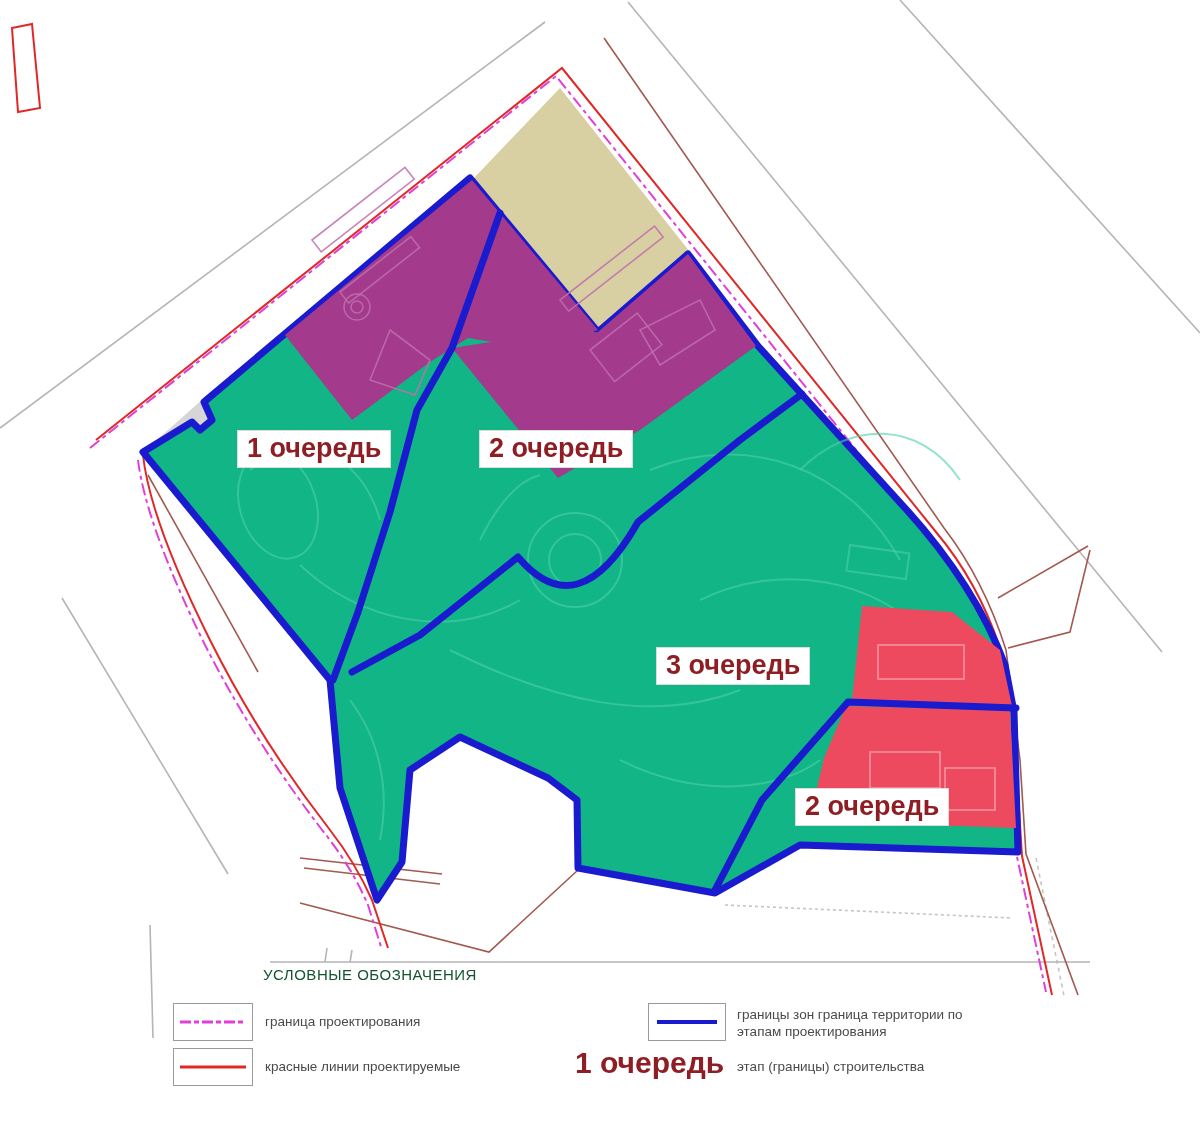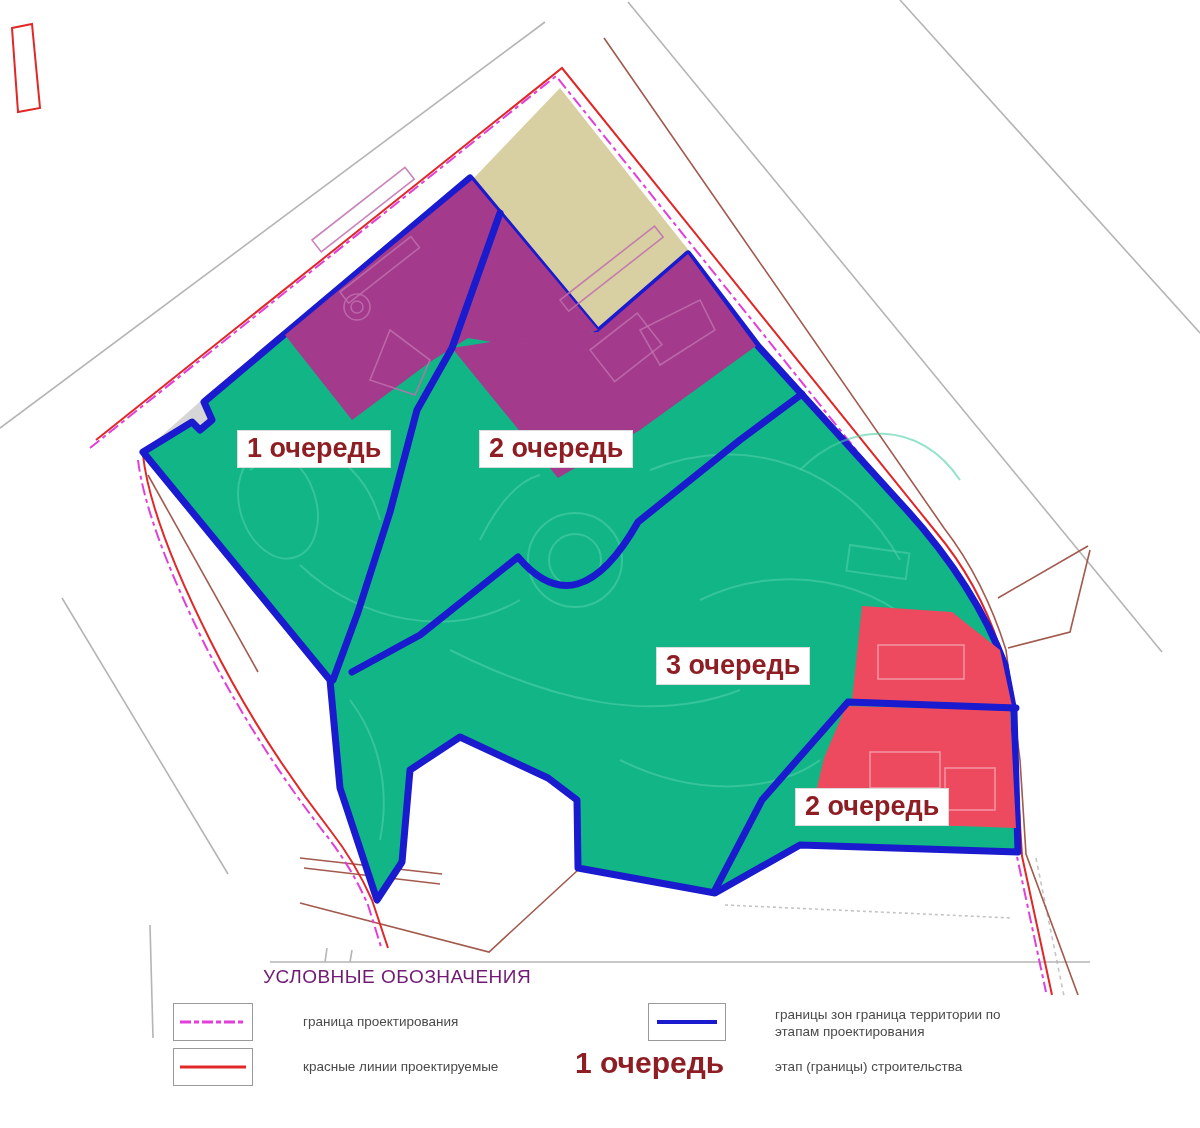--- a/index.html
+++ b/index.html
@@ -37,31 +37,30 @@
   .lp{fill:none;stroke:var(--detail_light_purple);stroke-width:1.6;opacity:.85;}
   .lr{fill:none;stroke:var(--detail_light_red);stroke-width:1.6;opacity:.9;}
   .gray-sliver{fill:#cfcfcf;opacity:.85;}
 
   .zone-label{
     position:absolute;background:#ffffff;border:1px solid #dcdcdc;
     padding:1px 9px 3px 9px;font-size:27px;font-weight:bold;
     color:var(--label_maroon);white-space:nowrap;line-height:32px;
   }
   .legend-title{
-    position:absolute;left:263px;top:966px;font-size:19px;color:#701a75;
+    position:absolute;left:263px;top:966px;font-size:15px;color:#14532d;
     letter-spacing:.5px;
   }
   .swatch{
     position:absolute;width:78px;height:36px;background:#fff;
     border:1px solid #9a9a9a;
   }
   .legend-label{
     position:absolute;font-size:13.5px;color:var(--legend_text);line-height:17px;
     white-space:nowrap;
-    margin-left:38px;
   }
   .legend-stage{
     position:absolute;left:575px;top:1046px;font-size:30px;font-weight:bold;
     color:var(--label_maroon);white-space:nowrap;
   }
 </style>
 </head>
 <body>
 
 <div class="canvas">

